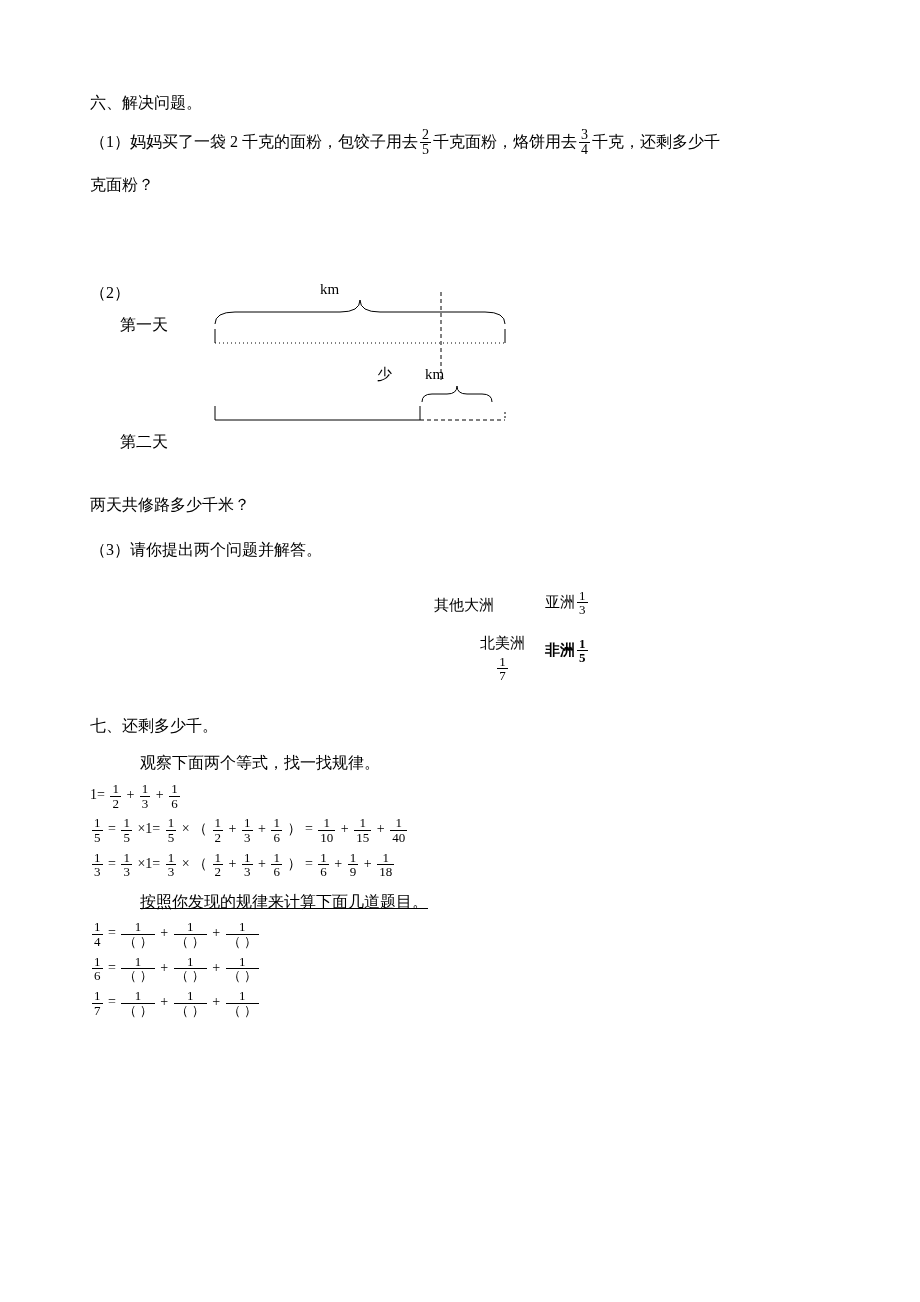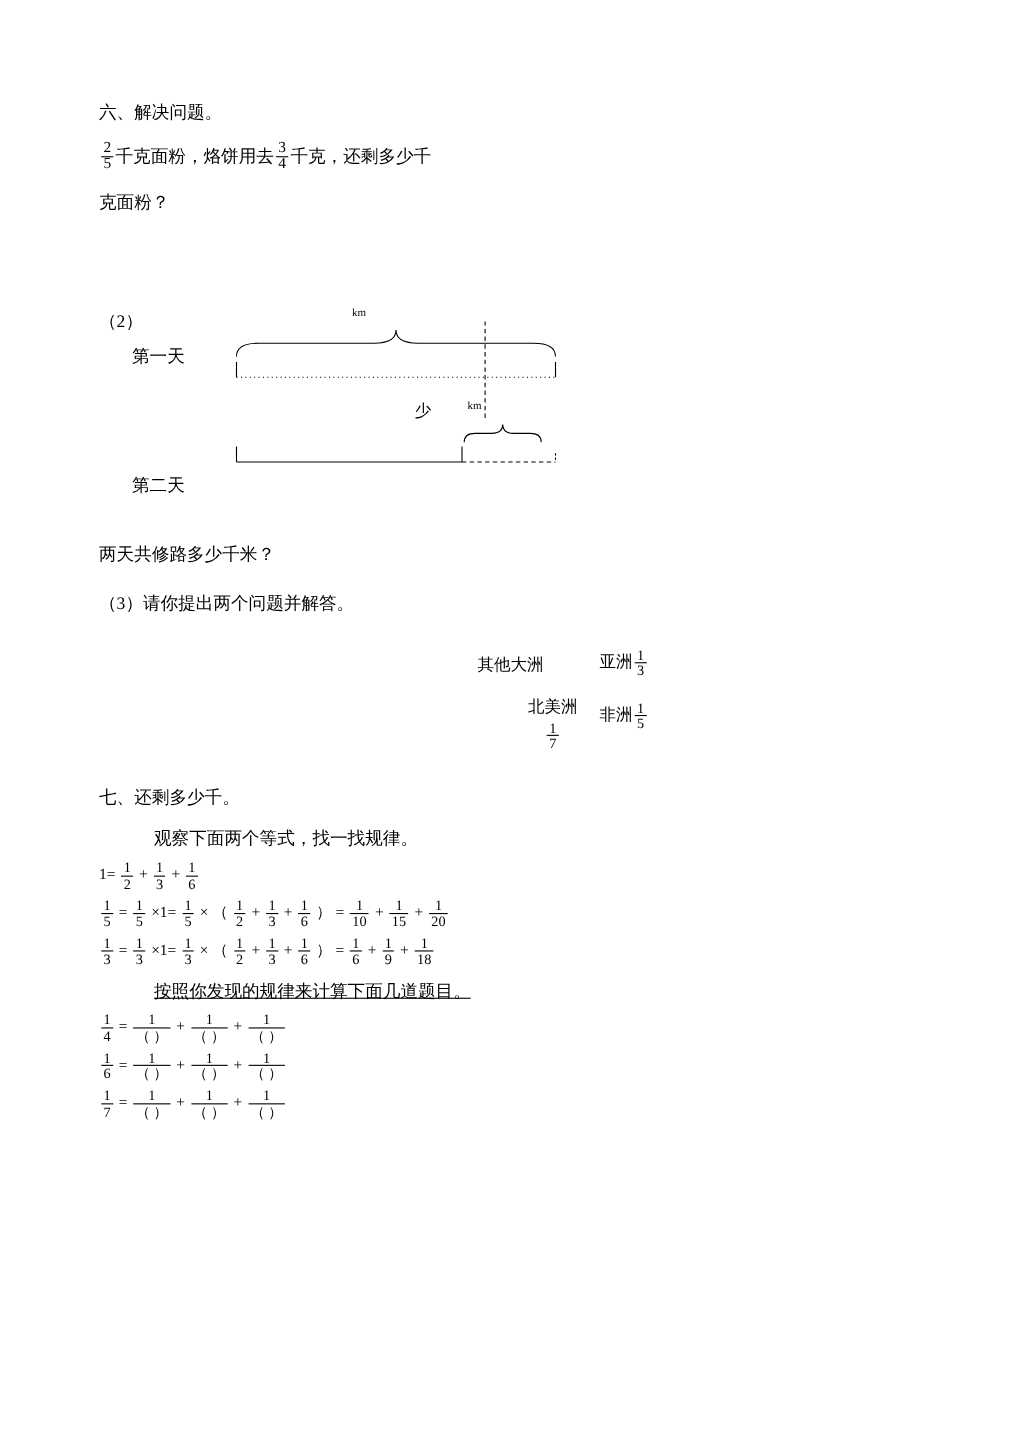--- a/index.html
+++ b/index.html
@@ -50,21 +50,21 @@
       position: relative;
       height: 170px;
       margin: 20px 0 10px 0;
     }
     .day-label {
       position: absolute;
       font-size: 16px;
     }
     .km-label {
       position: absolute;
-      font-size: 10px;
+      font-size: 15px;
     }
     .shao-label {
       position: absolute;
       font-size: 15px;
     }
     .question-center {
       text-align: left;
       margin: 40px 0 20px 0;
     }
     .pie-block {
@@ -92,21 +92,21 @@
     svg {
       position: absolute;
     }
   </style>
 </head>
 <body>
 
 <div class="section-title">六、解决问题。</div>
 
 <div class="para">
-  <span class="frac"><span class="num">2</span><span class="den">5</span></span><span>千克面粉，烙饼用去</span><span class="frac"><span class="num">3</span><span class="den">4</span></span><span>千克，还剩多少千</span>
+  <span>（1）妈妈买了一袋 2 千克的面粉，包饺子用去</span><span class="frac"><span class="num">2</span><span class="den">5</span></span><span>千克面粉，烙饼用去</span><span class="frac"><span class="num">3</span><span class="den">4</span></span><span>千克，还剩多少千</span>
 </div>
 <div class="para">克面粉？</div>
 
 <div class="gap-lg"></div>
 
 <div class="diagram-block">
   <div class="day-label" style="left:0; top:-2px;">（2）</div>
   <div class="km-label" style="left:230px; top:-5px;">km</div>
   <div class="day-label" style="left:30px; top:30px;">第一天</div>
 
@@ -148,21 +148,21 @@
 
 <div class="pie-block">
   <div class="pie-item" style="left:64px; top:10px;">其他大洲</div>
   <div class="pie-item" style="left:175px; top:6px;">
     <span>亚洲</span><span class="frac small-frac"><span class="num">1</span><span class="den">3</span></span>
   </div>
   <div class="pie-item" style="left:110px; top:48px; text-align:center;">
     <div>北美洲</div>
     <span class="frac small-frac"><span class="num">1</span><span class="den">7</span></span>
   </div>
-  <div class="pie-item" style="left:175px; top:54px;">
+  <div class="pie-item" style="left:175px; top:54px;font-weight:bold;">
     <span>非洲</span><span class="frac small-frac"><span class="num">1</span><span class="den">5</span></span>
   </div>
 </div>
 
 <div class="section-title">七、还剩多少千。</div>
 
 <div class="indent2">观察下面两个等式，找一找规律。</div>
 
 <div class="indent2 eq-line">
   <span>1=</span>
@@ -185,21 +185,21 @@
   <span>+</span>
   <span class="frac"><span class="num">1</span><span class="den">3</span></span>
   <span>+</span>
   <span class="frac"><span class="num">1</span><span class="den">6</span></span>
   <span>）</span>
   <span>=</span>
   <span class="frac"><span class="num">1</span><span class="den">10</span></span>
   <span>+</span>
   <span class="frac"><span class="num">1</span><span class="den">15</span></span>
   <span>+</span>
-  <span class="frac"><span class="num">1</span><span class="den">20</span></span>
+  <span class="frac"><span class="num">1</span><span class="den">40</span></span>
 </div>
 
 <div class="indent2 eq-line">
   <span class="frac"><span class="num">1</span><span class="den">3</span></span>
   <span>=</span>
   <span class="frac"><span class="num">1</span><span class="den">3</span></span>
   <span>×1=</span>
   <span class="frac"><span class="num">1</span><span class="den">3</span></span>
   <span>×</span>
   <span>（</span>

